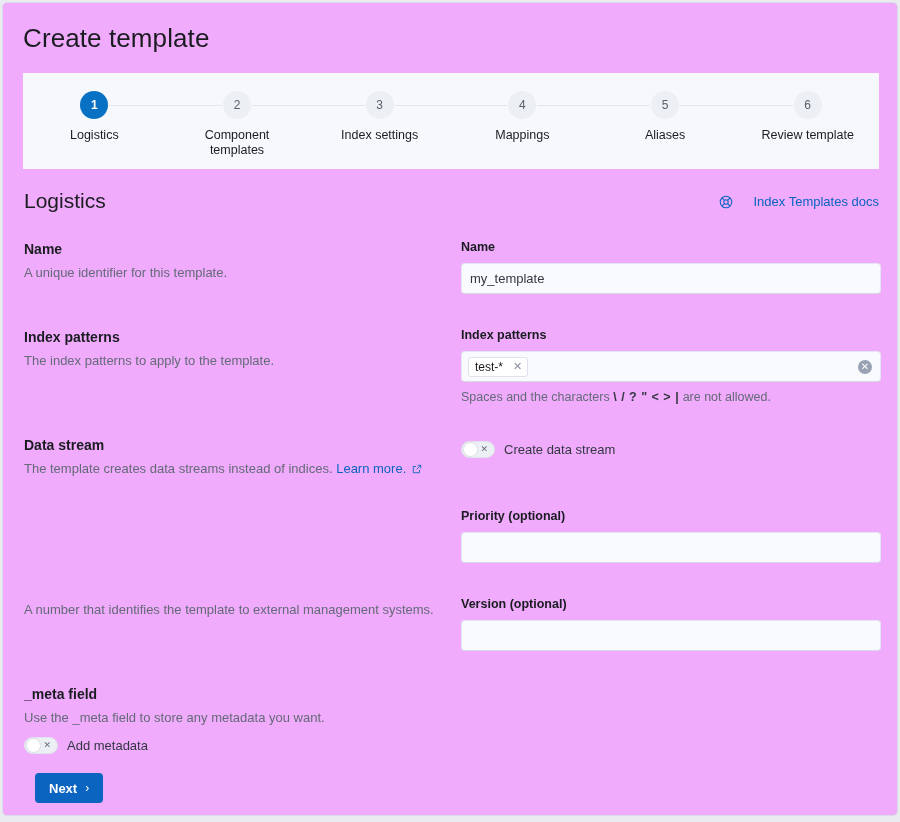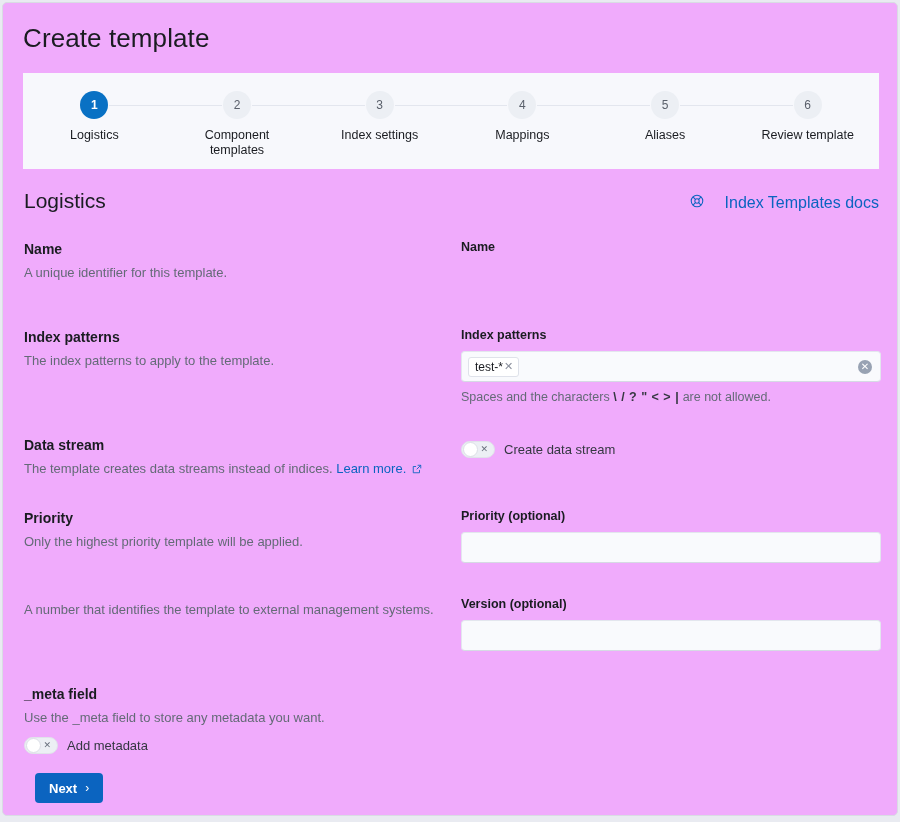--- a/index.html
+++ b/index.html
@@ -109,23 +109,23 @@
     top: 0;
     font-size: 21px;
     font-weight: 300;
     color: #1a1c21;
   }
   .docs-link {
     position: absolute;
     right: 0;
     top: 5px;
     display: flex;
-    align-items: flex-start;
+    align-items: center;
     gap: 21px;
-    font-size: 16px;
+    font-size: 13px;
     color: #0b64c0;
     cursor: pointer;
     text-decoration: none;
   }
   .docs-link .lbl { text-decoration: none; }
 
   
   .frow { position: absolute; left: 20px; width: 856px; }
   .frow .left  { position: absolute; left: 1px;  width: 420px; }
   .frow .right { position: absolute; left: 438px; width: 420px; }
@@ -182,21 +182,21 @@
     border-bottom-color: #d6dae4;
     border-radius: 4px;
     display: flex;
     align-items: center;
     padding: 0 6px;
     position: relative;
   }
   .pill {
     display: inline-flex;
     align-items: center;
-    gap: 1px;
+    gap: 10px;
     height: 20px;
     padding: 0 5px 0 6px;
     background: #ffffff;
     border: 1px solid #dfe2ea;
     border-radius: 3px;
     font-size: 12px;
     color: #1a1c21;
   }
   .pill .pill-x {
     font-size: 11px;
@@ -362,20 +362,23 @@
     </a>
   </div>
 
   <div class="frow" style="top:236px;height:90px;">
     <div class="left">
       <div class="ftitle">Name</div>
       <div class="fdesc">A unique identifier for this template.</div>
     </div>
     <div class="right">
       <div class="flabel">Name</div>
+      <div class="field">
+        <span class="value">my_template</span>
+      </div>
     </div>
   </div>
 
   <div class="frow" style="top:324px;height:105px;">
     <div class="left">
       <div class="ftitle">Index patterns</div>
       <div class="fdesc">The index patterns to apply to the template.</div>
     </div>
     <div class="right">
       <div class="flabel">Index patterns</div>
@@ -414,24 +417,20 @@
         <span class="switch">
           <span class="knob"></span>
           <span class="mark">✕</span>
         </span>
         <span class="switch-label">Create data stream</span>
       </div>
     </div>
   </div>
 
   <div class="frow" style="top:505px;height:85px;">
-    <div class="left">
-      <div class="ftitle">Priority</div>
-      <div class="fdesc">Only the highest priority template will be applied.</div>
-    </div>
     <div class="right">
       <div class="flabel">Priority (optional)</div>
       <div class="field">
         <span class="value"></span>
       </div>
     </div>
   </div>
 
   <div class="frow" style="top:593px;height:85px;">
     <div class="left">

